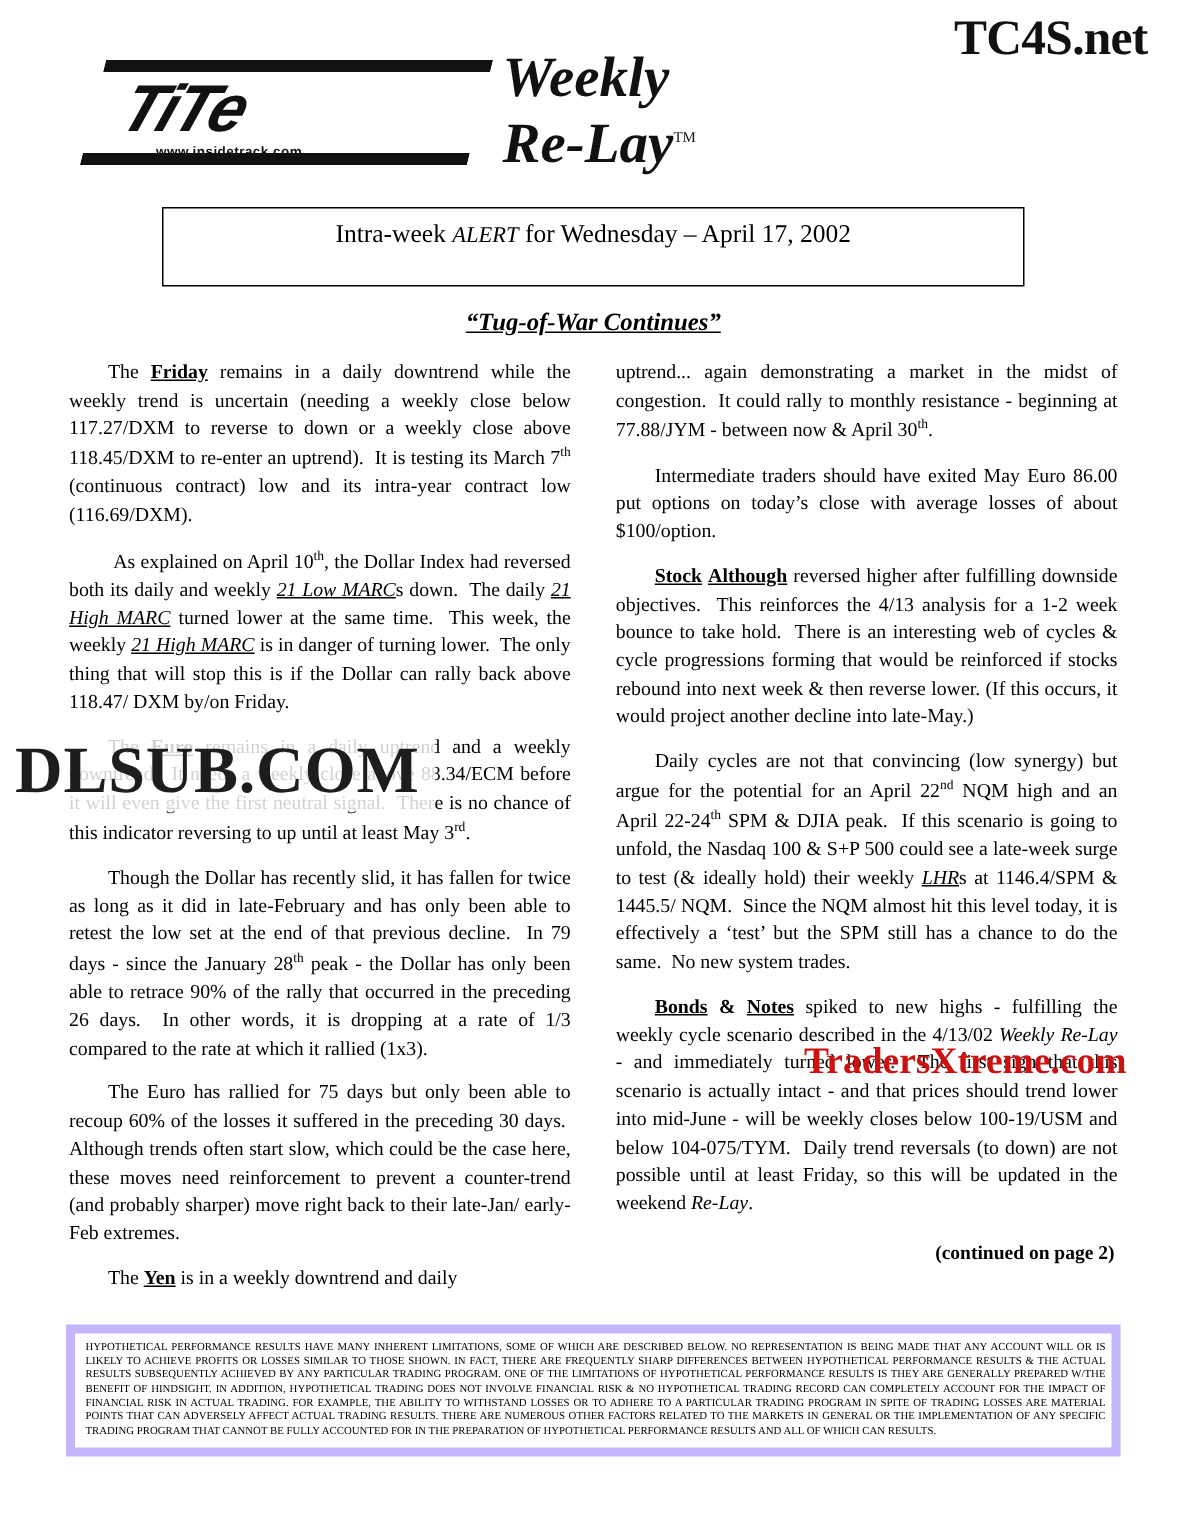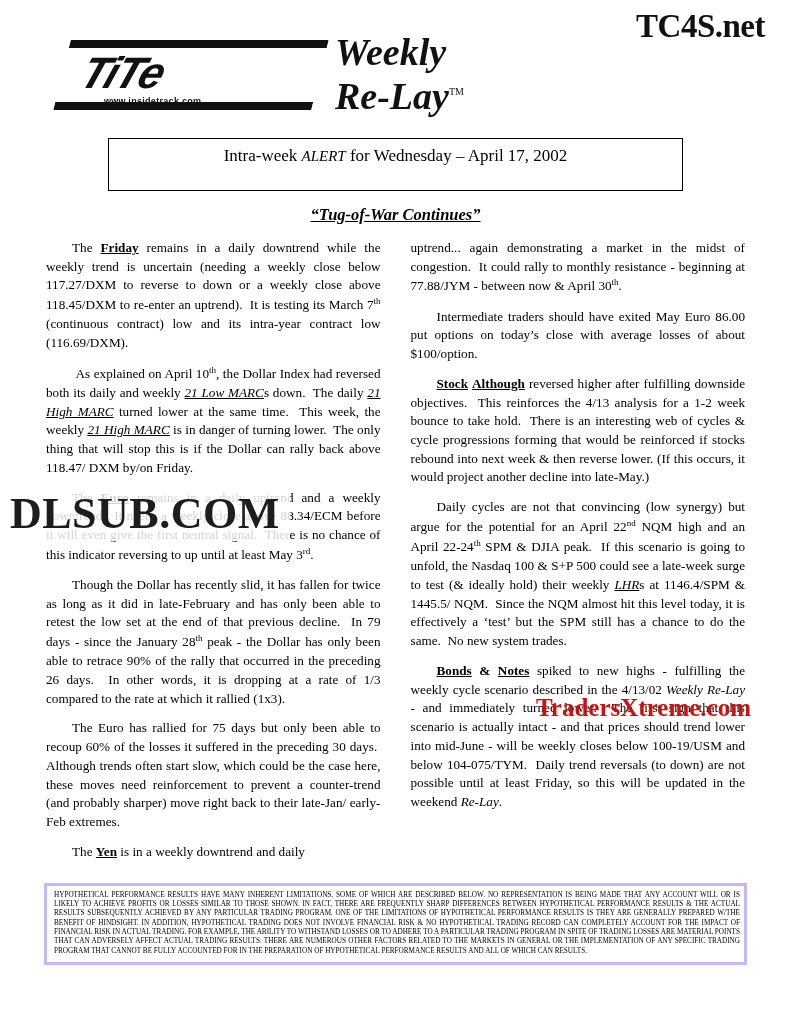--- a/index.html
+++ b/index.html
@@ -180,21 +180,21 @@
   }
   .watermark .wm-inner {
     display: inline-block;
     background: rgba(255,255,255,0.82);
     padding: 2px 10px;
   }
 
   
   .disclaimer {
     margin: 10px 44px 0 44px;
-    border: 3px solid #c4b5fd;
+    border: 6px solid #c4b5fd;
     padding: 5px 4px 6px 7px;
     font-size: 7.2px;
     line-height: 1.3;
     text-align: justify;
     font-family: "Liberation Serif", serif;
   }
 
   
   .footer {
     position: absolute;
@@ -305,20 +305,21 @@
         same.&nbsp; No new system trades.
       </p>
       <p>
         <span class="b u">Bonds</span> <span class="b">&amp;</span> <span class="b u">Notes</span> spiked to
         new highs - fulfilling the weekly cycle scenario described in the 4/13/02
         <span class="i">Weekly Re-Lay</span> - and immediately turned lower.&nbsp; The first sign that this
         scenario is actually intact - and that prices should trend lower into mid-June - will be weekly
         closes below 100-19/USM and below 104-075/TYM.&nbsp; Daily trend reversals (to down) are not possible
         until at least Friday, so this will be updated in the weekend <span class="i">Re-Lay</span>.
       </p>
+      <div class="continued">(continued on page 2)</div>
     </div>
   </div>
 
   <div class="disclaimer">HYPOTHETICAL PERFORMANCE RESULTS HAVE MANY INHERENT LIMITATIONS,  SOME OF WHICH ARE DESCRIBED BELOW.  NO REPRESENTATION IS BEING MADE THAT ANY ACCOUNT WILL OR IS LIKELY TO ACHIEVE PROFITS OR LOSSES SIMILAR TO THOSE SHOWN.  IN FACT, THERE ARE FREQUENTLY SHARP DIFFERENCES BETWEEN HYPOTHETICAL PERFORMANCE RESULTS &amp; THE ACTUAL RESULTS SUBSEQUENTLY ACHIEVED BY ANY PARTICULAR TRADING PROGRAM.  ONE OF THE LIMITATIONS OF HYPOTHETICAL PERFORMANCE RESULTS IS THEY ARE GENERALLY PREPARED W/THE BENEFIT OF HINDSIGHT.  IN ADDITION,  HYPOTHETICAL TRADING DOES NOT INVOLVE FINANCIAL RISK &amp; NO HYPOTHETICAL TRADING RECORD CAN COMPLETELY ACCOUNT FOR THE IMPACT OF FINANCIAL RISK IN ACTUAL TRADING. FOR EXAMPLE, THE ABILITY TO WITHSTAND LOSSES OR TO ADHERE TO A PARTICULAR TRADING PROGRAM IN SPITE OF TRADING LOSSES ARE MATERIAL POINTS THAT CAN ADVERSELY AFFECT ACTUAL TRADING RESULTS.  THERE ARE NUMEROUS OTHER FACTORS RELATED TO THE MARKETS IN GENERAL OR  THE  IMPLEMENTATION  OF  ANY  SPECIFIC  TRADING  PROGRAM  THAT  CANNOT  BE  FULLY  ACCOUNTED  FOR  IN  THE  PREPARATION  OF  HYPOTHETICAL PERFORMANCE RESULTS AND ALL OF WHICH CAN RESULTS.</div>
 
   <div class="footer">TradersXtreme.com</div>
 
 </div>
 
 </body></html>

